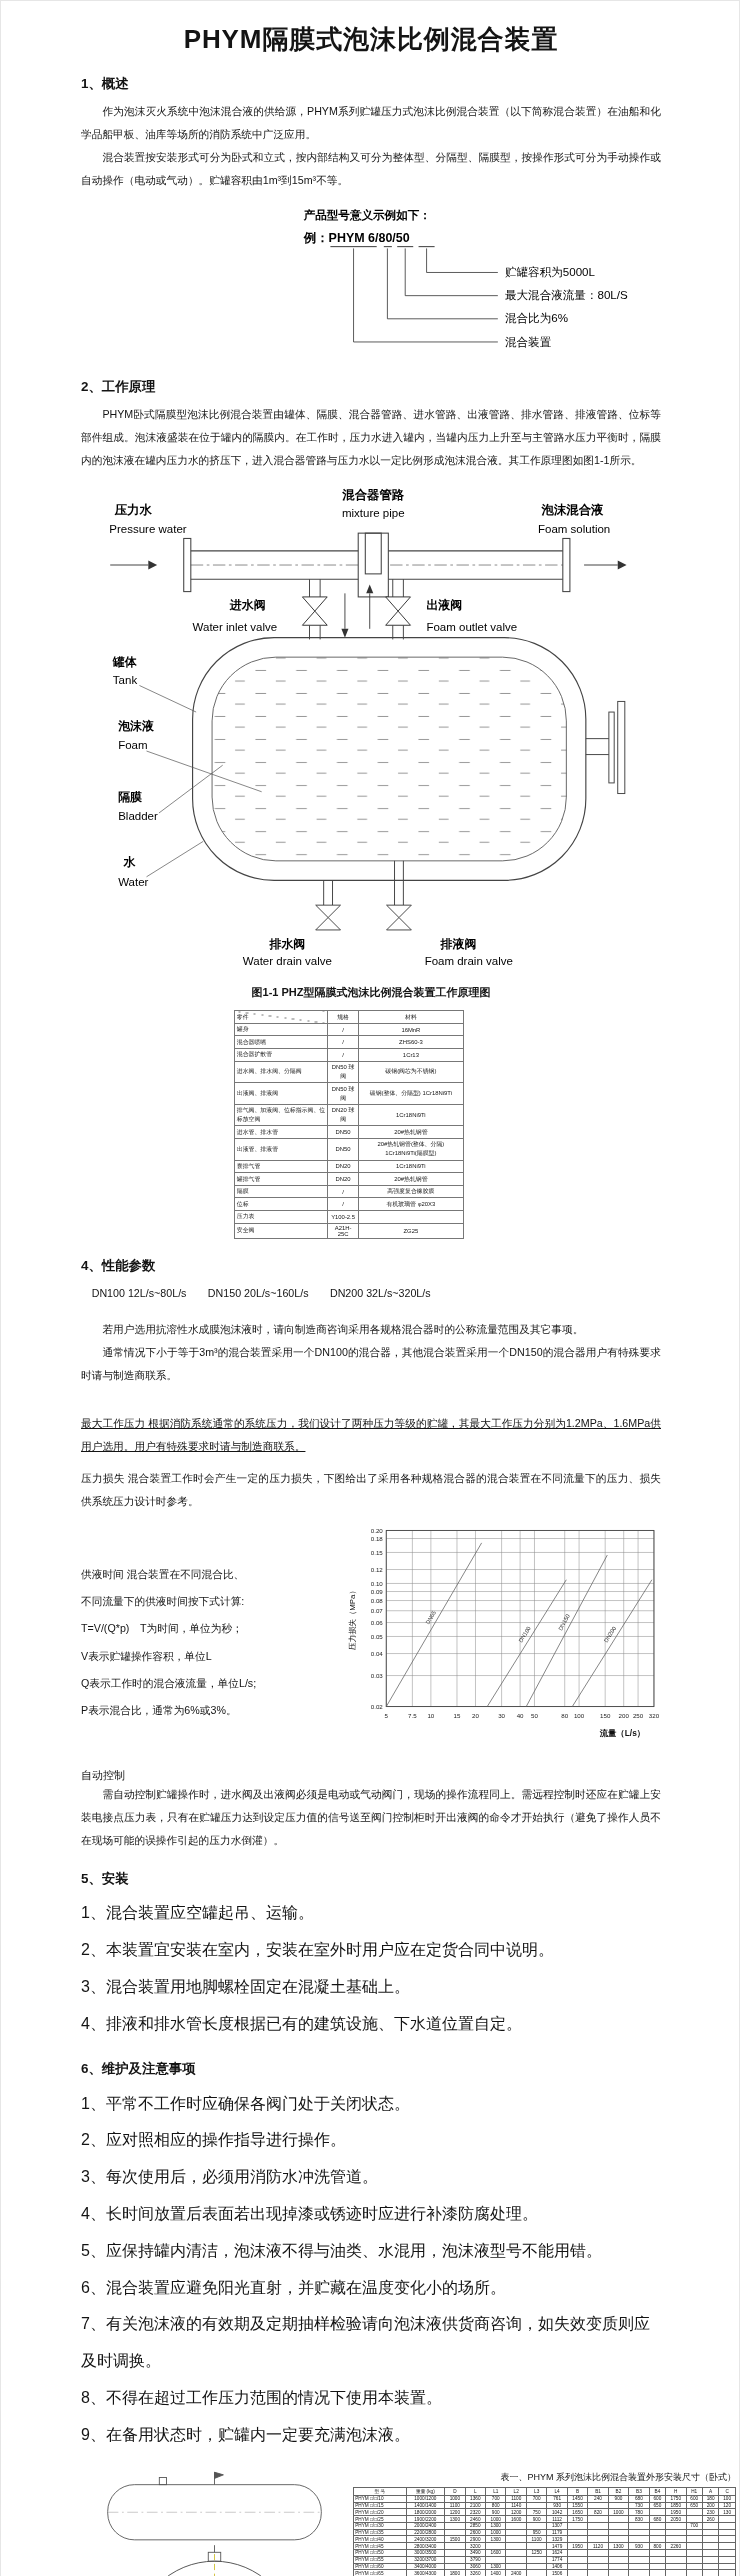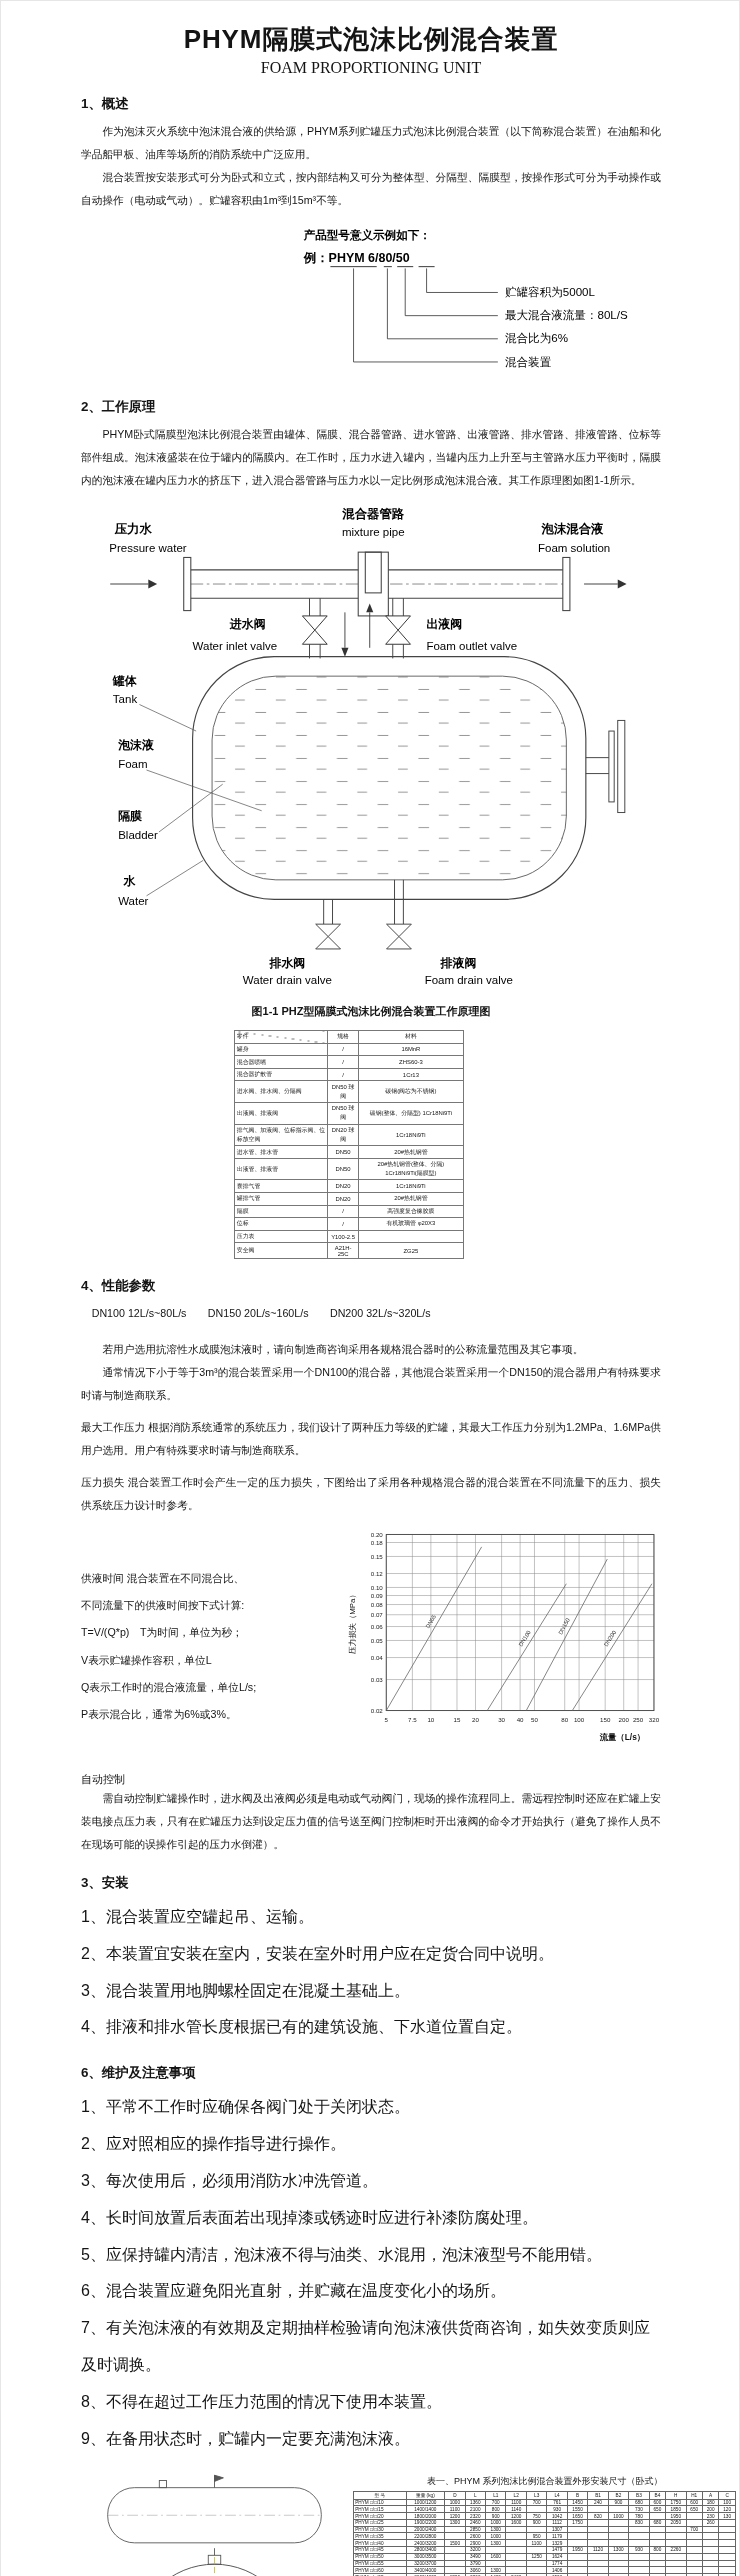--- a/index.html
+++ b/index.html
@@ -21,33 +21,32 @@
   .mat-table{margin:10.7px 0 0 153px;width:230px;font-size:5.9px;}
   .mat-table th,.mat-table td{border:0.5px solid #777;padding:1.3px 1.8px;text-align:center;font-weight:normal;}
   .mat-table td:first-child{text-align:left;}
   .mat-table th.diag{background:linear-gradient(to top right,transparent 49.4%,#777 49.4%,#777 50.6%,transparent 50.6%);text-align:left;vertical-align:top;}
   .chart-row{display:flex;margin-top:7.1px;}
   .supply{width:263px;padding-top:41px;}
   .supply .supply-line{font-size:10.7px;line-height:2.55;}
   .autoh{font-size:11px;margin-top:14.3px;}
   .dimsec{display:flex;gap:5.3px;margin-top:16px;margin-right:-75px;align-items:flex-start;}
   .dimcol{flex:1;display:flex;flex-direction:column;}
-  .tcap{font-size:9px;text-align:center;margin:1.8px 0 2.7px;}
+  .tcap{font-size:9px;text-align:right;margin:1.8px 0 2.7px;}
   .dim-table{width:100%;}
   .dim-table th,.dim-table td{border:0.4px solid #666;padding:0.4px 0.9px;text-align:center;font-weight:normal;white-space:nowrap;}
   .t1{font-size:4.7px;}
   .dim-table td:first-child{text-align:left;}
 </style>
 </head>
 <body>
 
 <div class="page">
 
   <div class="title">PHYM隔膜式泡沫比例混合装置</div>
-  <div class="subtitle">FOAM PROPORTIONING UNIT</div>
 
   <div class="h">1、概述</div>
   <p class="indent">作为泡沫灭火系统中泡沫混合液的供给源，PHYM系列贮罐压力式泡沫比例混合装置（以下简称混合装置）在油船和化学品船甲板、油库等场所的消防系统中广泛应用。</p>
   <p class="indent">混合装置按安装形式可分为卧式和立式，按内部结构又可分为整体型、分隔型、隔膜型，按操作形式可分为手动操作或自动操作（电动或气动）。贮罐容积由1m³到15m³不等。</p>
 
   <svg class="modelsvg" width="481" height="159" viewBox="0 0 540 178">
     <text x="122" y="20" font-size="13" font-weight="bold">产品型号意义示例如下：</text>
     <text x="122" y="46" font-size="14" font-weight="bold">例：PHYM 6/80/50</text>
     <g stroke="#222" stroke-width="1">
       <line x1="152" y1="51" x2="204" y2="51"></line>
@@ -253,21 +252,21 @@
           <td>A21H-25C</td>
           <td>ZG25</td>
         </tr>
       </tbody>
     </table>
 
   <div class="h">4、性能参数</div>
   <div class="flowline">DN100  12L/s~80L/s　　DN150  20L/s~160L/s　　DN200  32L/s~320L/s</div>
   <p class="indent">若用户选用抗溶性水成膜泡沫液时，请向制造商咨询采用各规格混合器时的公称流量范围及其它事项。</p>
   <p class="indent">通常情况下小于等于3m³的混合装置采用一个DN100的混合器，其他混合装置采用一个DN150的混合器用户有特殊要求时请与制造商联系。</p>
-  <p style="margin-top:9px;">最大工作压力  根据消防系统通常的系统压力，我们设计了两种压力等级的贮罐，其最大工作压力分别为1.2MPa、1.6MPa供用户选用。用户有特殊要求时请与制造商联系。</p>
+  <p style="margin-top:25px;text-decoration:underline;">最大工作压力  根据消防系统通常的系统压力，我们设计了两种压力等级的贮罐，其最大工作压力分别为1.2MPa、1.6MPa供用户选用。用户有特殊要求时请与制造商联系。</p>
   <p style="margin-top:9px;">压力损失  混合装置工作时会产生一定的压力损失，下图给出了采用各种规格混合器的混合装置在不同流量下的压力、损失供系统压力设计时参考。</p>
 
   <div class="chart-row">
     <div class="supply">
         <div class="supply-line">供液时间  混合装置在不同混合比、</div>
         <div class="supply-line">不同流量下的供液时间按下式计算:</div>
         <div class="supply-line">T=V/(Q*p)　T为时间，单位为秒；</div>
         <div class="supply-line">V表示贮罐操作容积，单位L</div>
         <div class="supply-line">Q表示工作时的混合液流量，单位L/s;</div>
         <div class="supply-line">P表示混合比，通常为6%或3%。</div>
@@ -337,21 +336,21 @@
         <line x1="259.2762000730771" y1="210" x2="349.67927972626836" y2="65.96813931880865" stroke="#666" stroke-width="0.9"></line>
         <text x="301.47773989967277" y="132.98406965940433" font-size="6.5" fill="#333" transform="rotate(-57.88513992962806 304.47773989967277 137.98406965940433)">DN200</text>
         <text x="13" y="110" font-size="9" fill="#111" text-anchor="middle" transform="rotate(-90 13 110)">压力损失（MPa）</text>
         <text x="342" y="244" font-size="9.5" fill="#111" text-anchor="end" font-weight="bold">流量（L/s）</text>
       </svg>
   </div>
 
   <div class="autoh">自动控制</div>
   <p class="indent">需自动控制贮罐操作时，进水阀及出液阀必须是电动或气动阀门，现场的操作流程同上。需远程控制时还应在贮罐上安装电接点压力表，只有在贮罐压力达到设定压力值的信号送至阀门控制柜时开出液阀的命令才开始执行（避免了操作人员不在现场可能的误操作引起的压力水倒灌）。</p>
 
-  <div class="h">3、安装</div>
+  <div class="h">5、安装</div>
   <div>
       <div class="mi">1、混合装置应空罐起吊、运输。</div>
       <div class="mi">2、本装置宜安装在室内，安装在室外时用户应在定货合同中说明。</div>
       <div class="mi">3、混合装置用地脚螺栓固定在混凝土基础上。</div>
       <div class="mi">4、排液和排水管长度根据已有的建筑设施、下水道位置自定。</div>
     </div>
 
   <div class="h">6、维护及注意事项</div>
   <div>
       <div class="mi">1、平常不工作时应确保各阀门处于关闭状态。</div>

